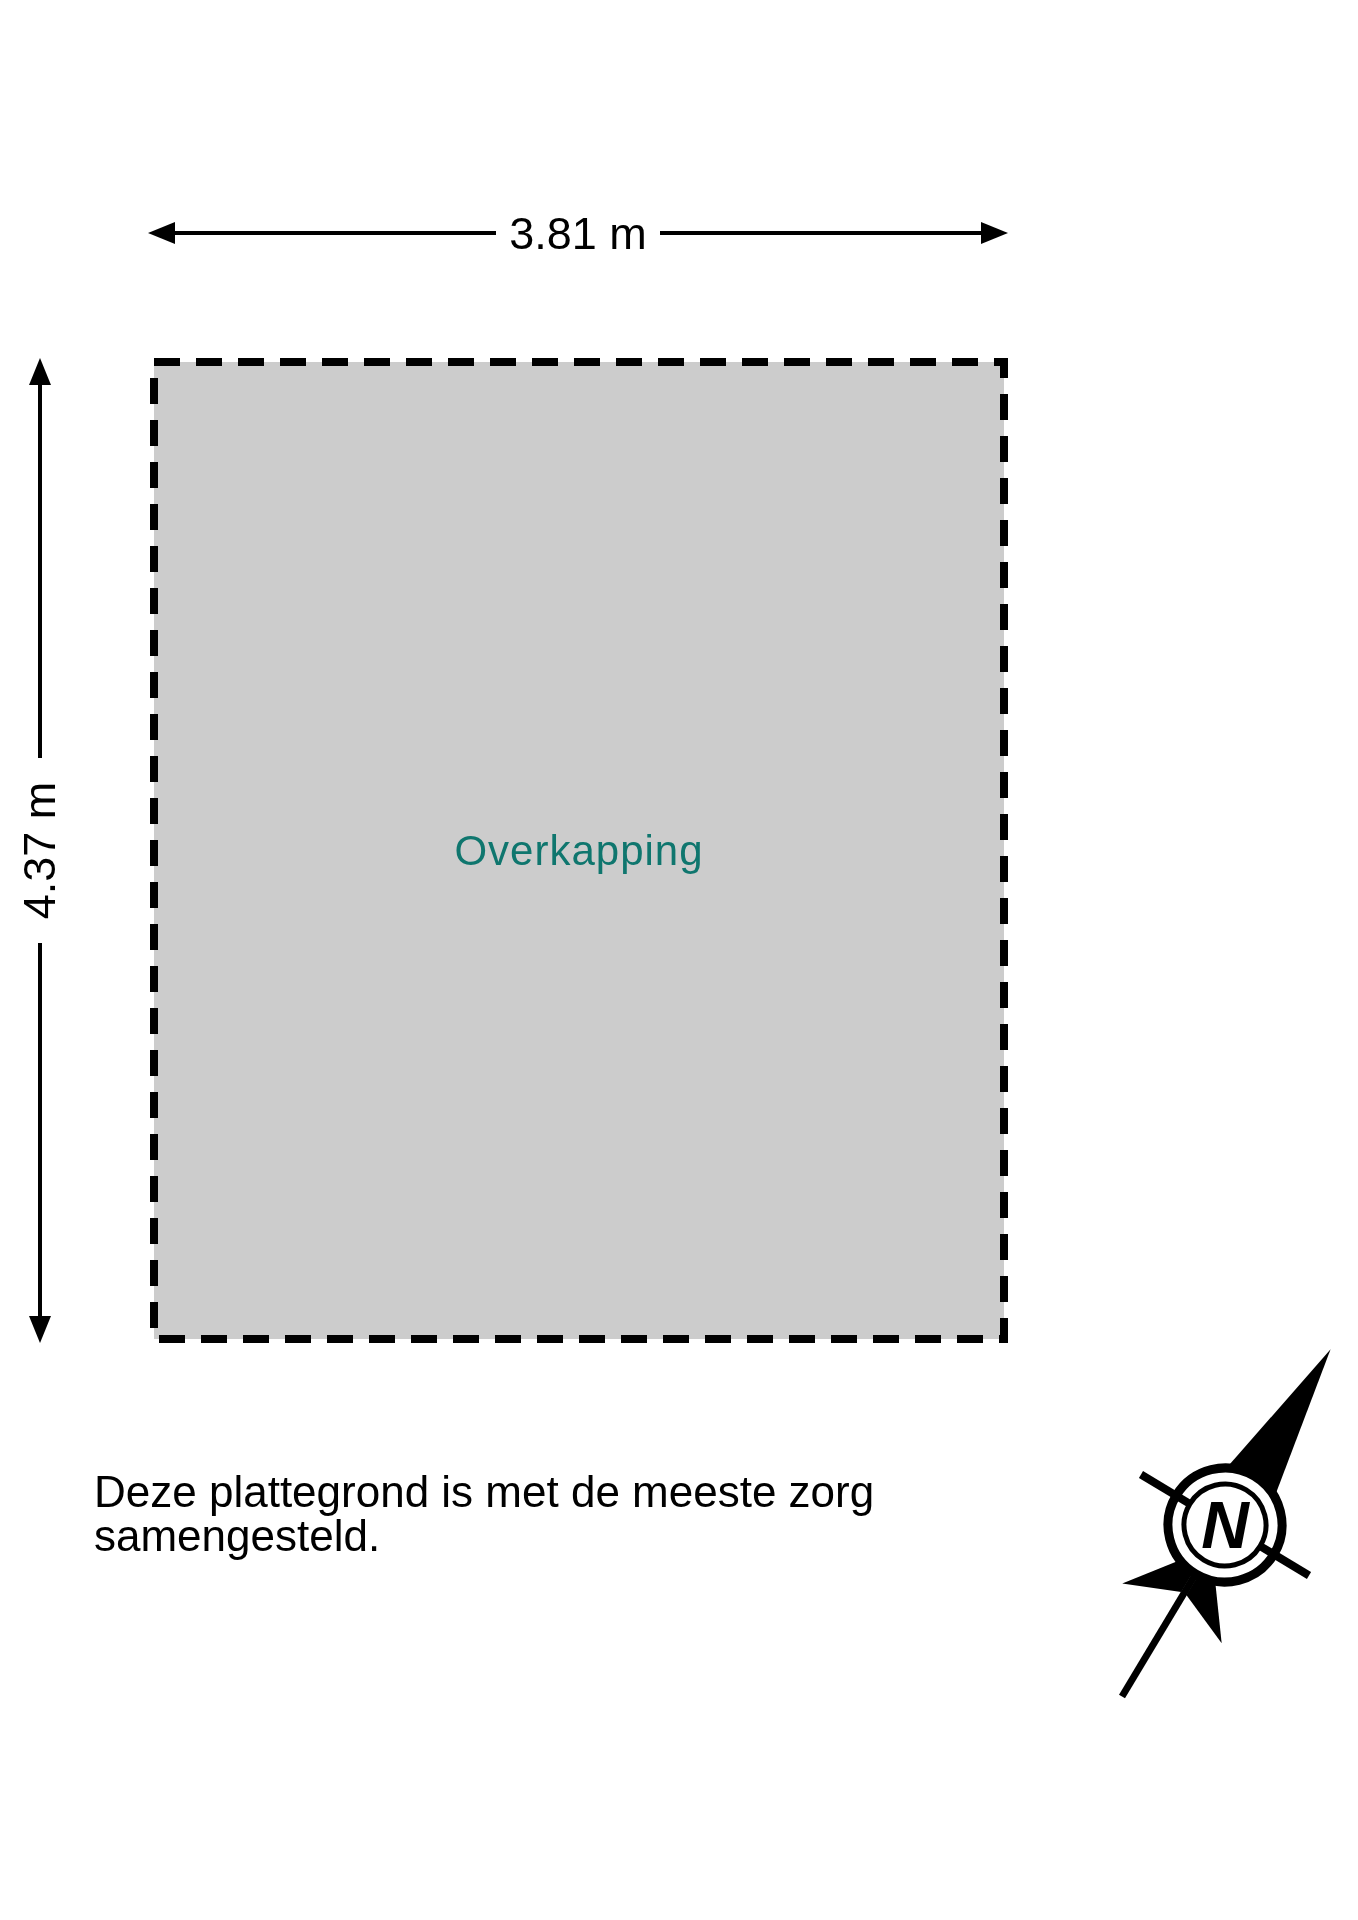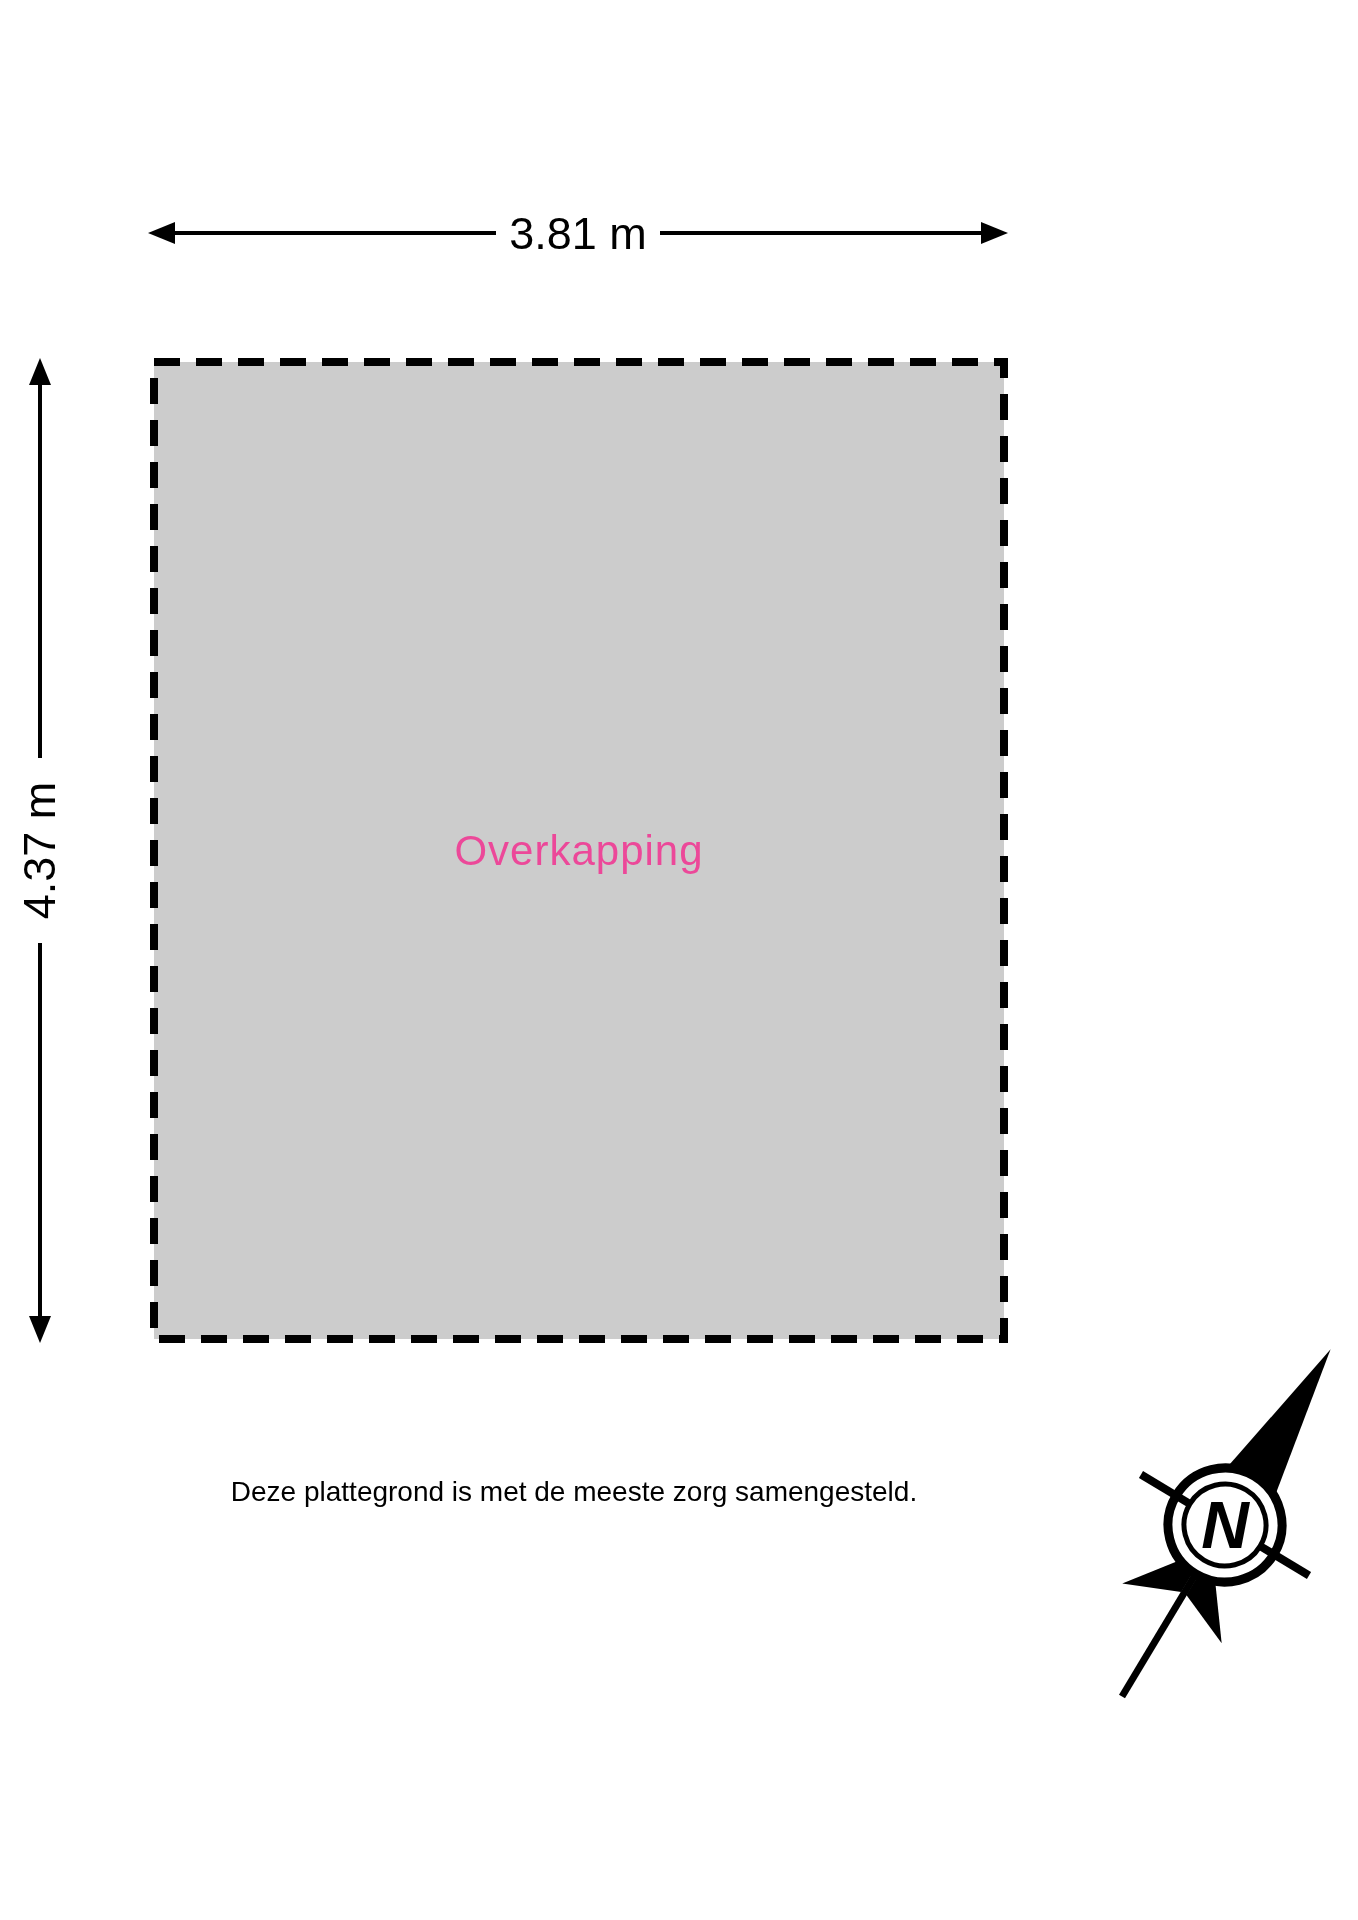--- a/index.html
+++ b/index.html
@@ -40,27 +40,27 @@
   .vlabelbox .dimlabel{transform:rotate(-90deg);}
 
   
   .room{
     position:absolute;left:150px;top:358px;width:858px;height:985px;
   }
   .room svg{position:absolute;left:0;top:0;}
   .room-label{
     position:absolute;inset:0;
     display:flex;align-items:center;justify-content:center;
-    font-size:42px;letter-spacing:1px;color:#ec4899;
+    font-size:42px;letter-spacing:1px;color:#0f766e;
   }
 
   
   .disclaimer{
     position:absolute;left:94px;top:1470px;width:960px;
-    text-align:center;font-size:28px;line-height:44px;color:#000;
+    font-size:44px;line-height:44px;color:#000;
   }
 
   
   .compass{position:absolute;left:1085px;top:1310px;}
 </style>
 </head>
 <body>
 
 <div class="canvas">
 

